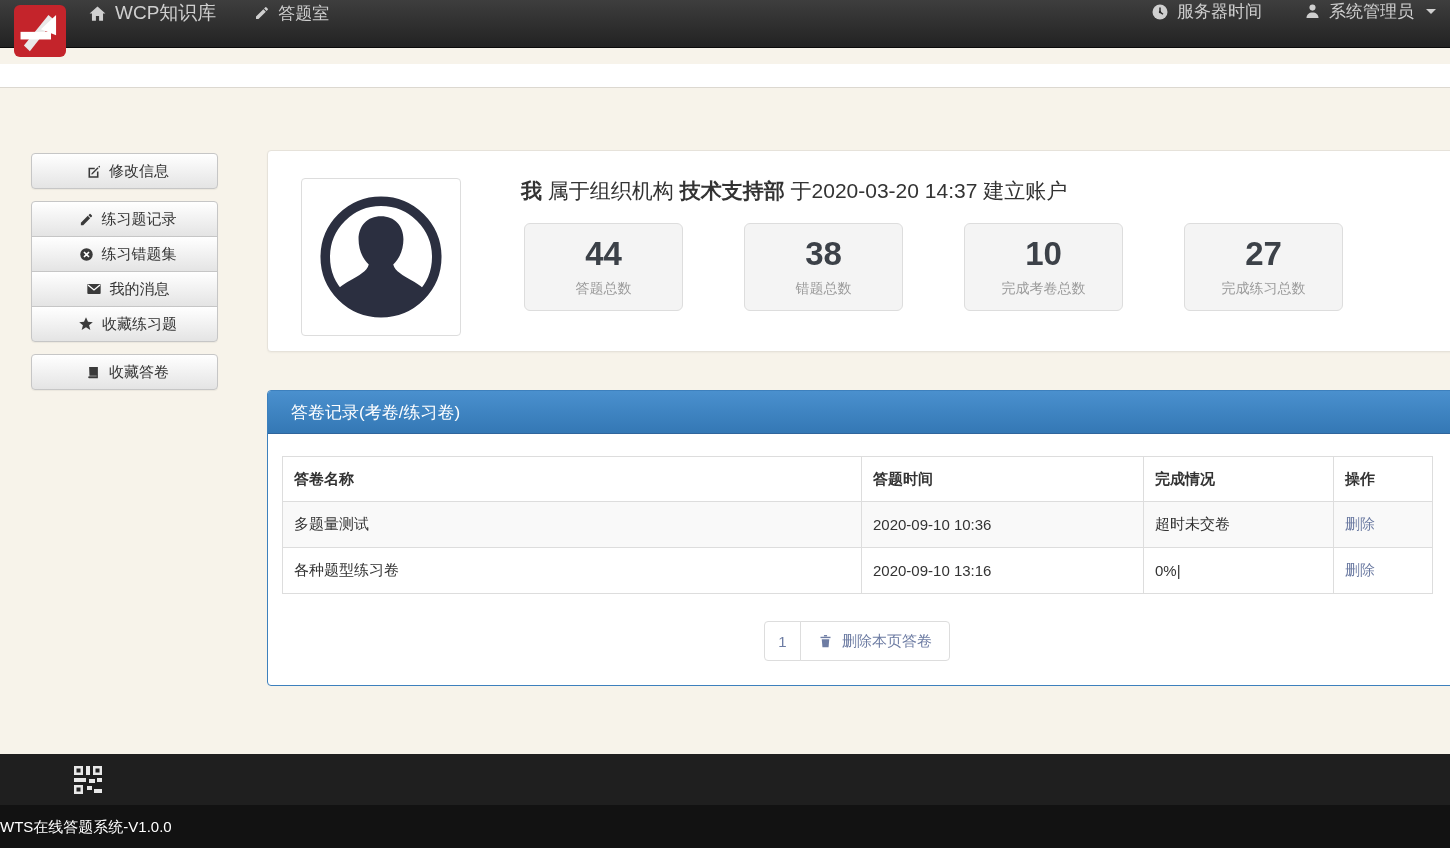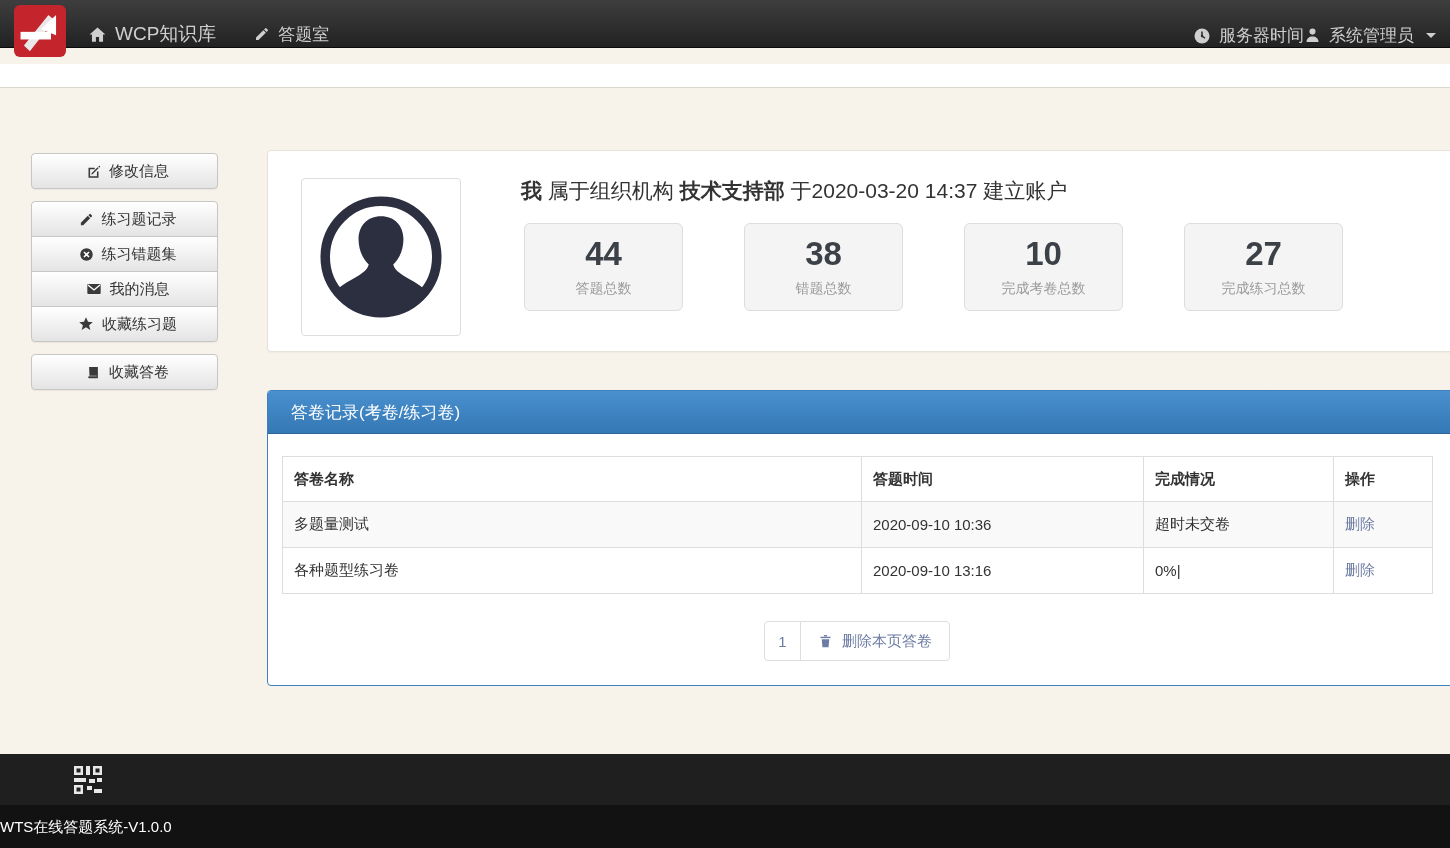--- a/index.html
+++ b/index.html
@@ -3,28 +3,28 @@
 <meta charset="utf-8">
 <style>
   * { margin:0; padding:0; box-sizing:border-box; }
   html,body { width:1450px; height:848px; }
   body { font-family:"Liberation Sans","DejaVu Sans",sans-serif; background:#f7f3ea; overflow:hidden; }
   #app { position:relative; width:1450px; height:848px; overflow:hidden; }
 
   
   .navbar { position:absolute; top:0; left:0; width:1450px; height:48px;
     background:linear-gradient(#3e3e3e,#222222); border-bottom:1px solid #0a0a0a;
-    display:flex; align-items:flex-end; }
+    display:flex; align-items:flex-start; }
   .logo { position:absolute; left:14px; top:5px; width:52px; height:52px;
     background:#c4242b; border-radius:6px; display:flex; align-items:center; justify-content:center; cursor:pointer; }
   .nav-left { display:flex; align-items:center; margin-left:88px; }
   .nav-item { display:flex; align-items:center; gap:8px; color:#cfcfcf; cursor:pointer; }
   .nav-brand { font-size:19px; }
   .nav-room  { font-size:17px; margin-left:38px; }
-  .nav-right { margin-left:auto; margin-right:14px; display:flex; align-items:center; }
+  .nav-right { margin-left:auto; margin-right:14px; display:flex; align-items:center; gap:42px; }
   .nav-right .nav-item { font-size:17px; }
   .caret { width:0; height:0; border-left:5px solid transparent; border-right:5px solid transparent;
     border-top:5px solid #cfcfcf; margin-left:4px; }
 
   
   .substrip { position:absolute; top:64px; left:0; width:1450px; height:24px;
     background:#ffffff; border-bottom:1px solid #dcd8d0; }
 
   
   .sidebar { position:absolute; left:31px; top:153px; width:187px; }

